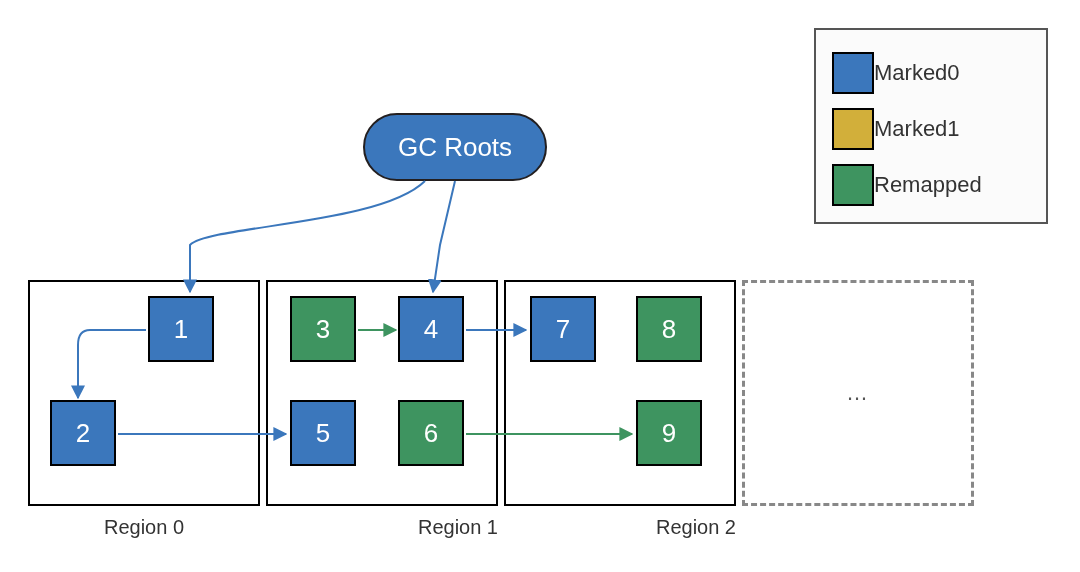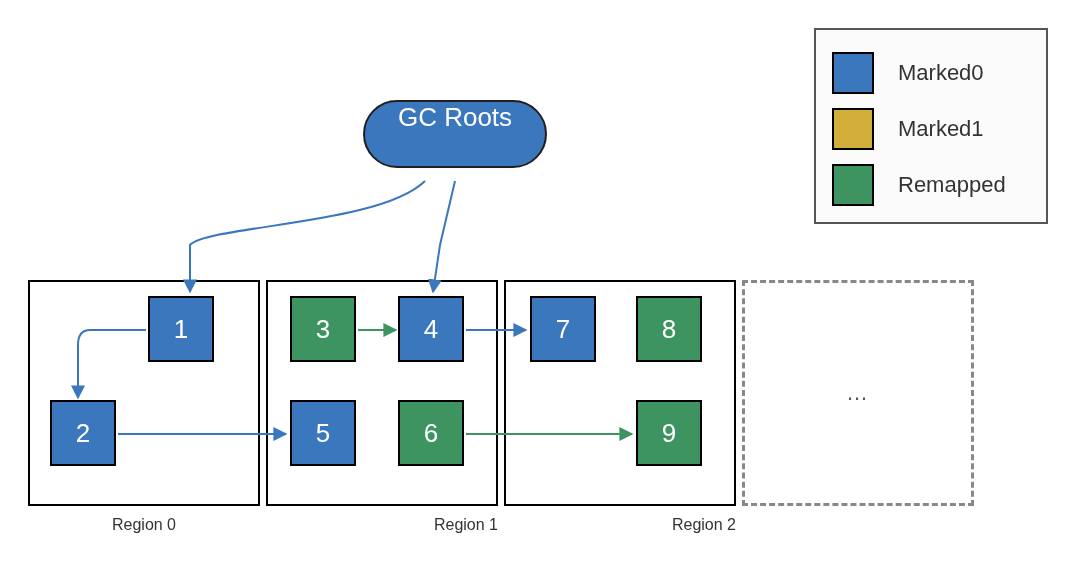--- a/index.html
+++ b/index.html
@@ -11,30 +11,30 @@
     background: #ffffff;
     font-family: -apple-system, "Segoe UI", "Helvetica Neue", Arial, sans-serif;
     color: #333;
   }
 
   .canvas { position: absolute; inset: 0; }
 
   .gc-root {
     position: absolute;
     left: 363px;
-    top: 100px;
+    top: 113px;
     width: 184px;
     height: 68px;
     border-radius: 40px;
     background: #3b77bc;
     border: 2px solid #231f20;
     color: #fff;
     font-size: 26px;
     display: flex;
-    align-items: flex-start;
+    align-items: center;
     justify-content: center;
   }
 
   .region {
     position: absolute;
     top: 280px;
     width: 232px;
     height: 226px;
     border: 2px solid #000;
     background: #fff;
@@ -55,21 +55,21 @@
     align-items: center;
     justify-content: center;
     color: #555;
     font-size: 22px;
     letter-spacing: 2px;
   }
 
   .region-label {
     position: absolute;
     top: 232px; 
-    font-size: 16px;
+    font-size: 20px;
     color: #333;
   }
   .label-0 { left: 28px;  top: 516px; width: 232px; text-align: center; }
   .label-1 { left: 266px; top: 516px; width: 232px; text-align: right; }
   .label-2 { left: 504px; top: 516px; width: 232px; text-align: right; }
 
   .cell {
     position: absolute;
     width: 66px;
     height: 66px;
@@ -101,21 +101,20 @@
     right: 32px;
     top: 28px;
     width: 234px;
     border: 2px solid #555;
     background: #fbfbfb;
     padding: 14px 16px 12px 16px;
   }
   .legend-row {
     display: flex;
     align-items: center;
-    gap: 24px;
     margin: 8px 0 14px 0;
   }
   .legend-row:last-child { margin-bottom: 4px; }
   .swatch {
     width: 42px;
     height: 42px;
     border: 2px solid #000;
     flex: 0 0 42px;
   }
   .legend-text { font-size: 22px; color: #333; }

